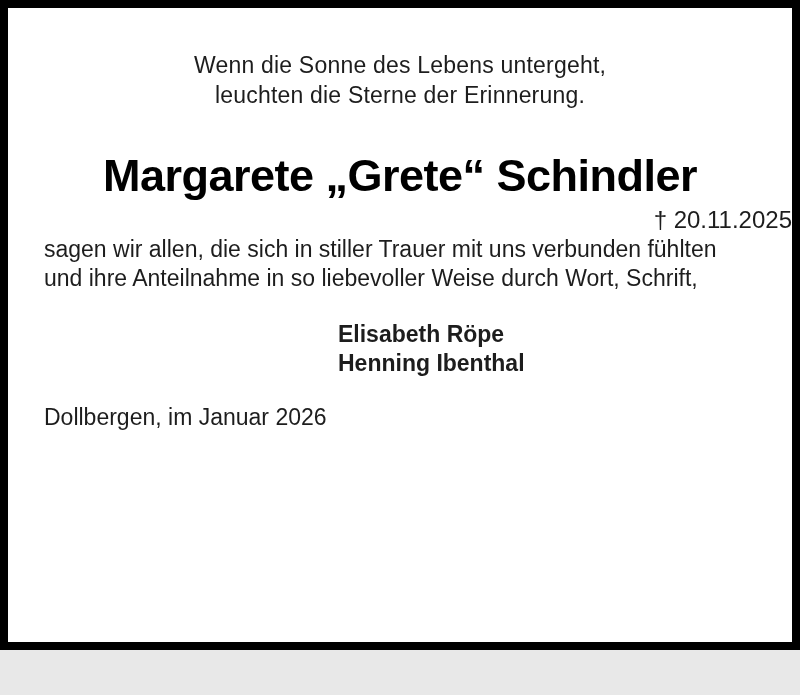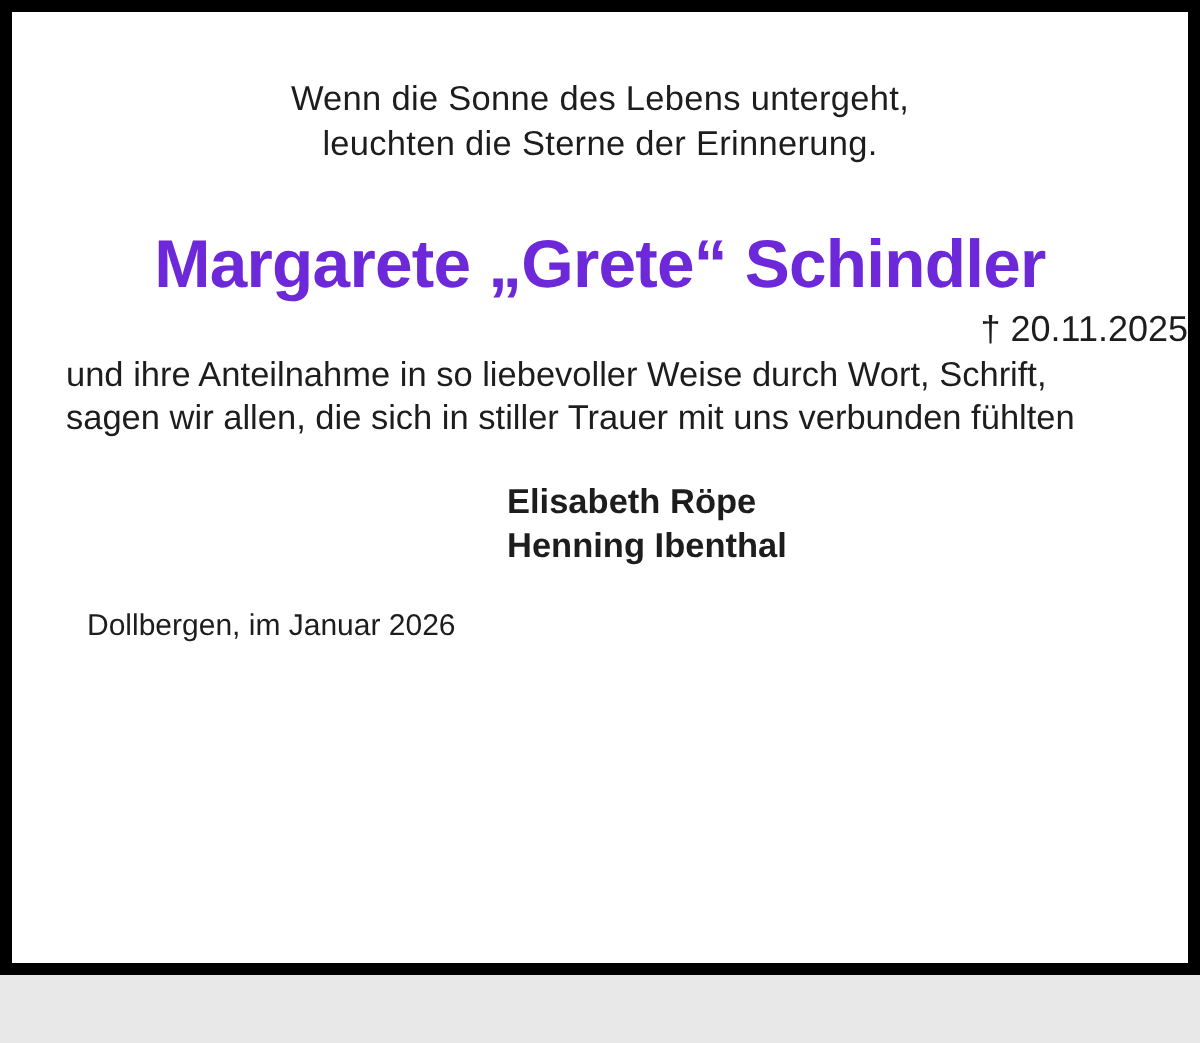--- a/index.html
+++ b/index.html
@@ -31,21 +31,21 @@
     line-height: 30px;
     letter-spacing: 0.2px;
   }
   .deceased-name {
     text-align: center;
     font-weight: 700;
     font-size: 45px;
     line-height: 52px;
     letter-spacing: -0.5px;
     margin-top: 40px;
-    color: #6d28d9;
+    color: #000000;
   }
   .death-date {
     text-align: right;
     font-size: 24px;
     line-height: 30px;
     margin-top: 3px;
   }
   .body-block {
     margin-left: 36px;
     margin-right: 36px;
@@ -61,45 +61,45 @@
   }
   .names-block {
     margin-left: 330px;
     margin-top: 27px;
     font-size: 23px;
     line-height: 29px;
   }
   .closing-line { font-weight: 400; }
   .mourner { font-weight: 700; }
   .place-date {
-    margin-left: 50px;
+    margin-left: 36px;
     margin-top: 24px;
-    font-size: 20px;
+    font-size: 23px;
     line-height: 30px;
   }
 </style>
 </head>
 <body>
 
 <div class="frame">
   <div class="inner">
 
     <div class="verse">
       <div>Wenn die Sonne des Lebens untergeht,</div>
       <div>leuchten die Sterne der Erinnerung.</div>
     </div>
 
     <div class="deceased-name">Margarete „Grete“ Schindler</div>
 
     <div class="death-date">† 20.11.2025</div>
 
 
     <div class="body-block">
+      <div>sagen wir allen, die sich in stiller Trauer mit uns verbunden fühlten</div>
       <div>und ihre Anteilnahme in so liebevoller Weise durch Wort, Schrift,</div>
-      <div>sagen wir allen, die sich in stiller Trauer mit uns verbunden fühlten</div>
     </div>
 
 
     <div class="names-block">
       <div class="mourner">Elisabeth Röpe</div>
       <div class="mourner">Henning Ibenthal</div>
     </div>
 
     <div class="place-date">Dollbergen, im Januar 2026</div>
 

